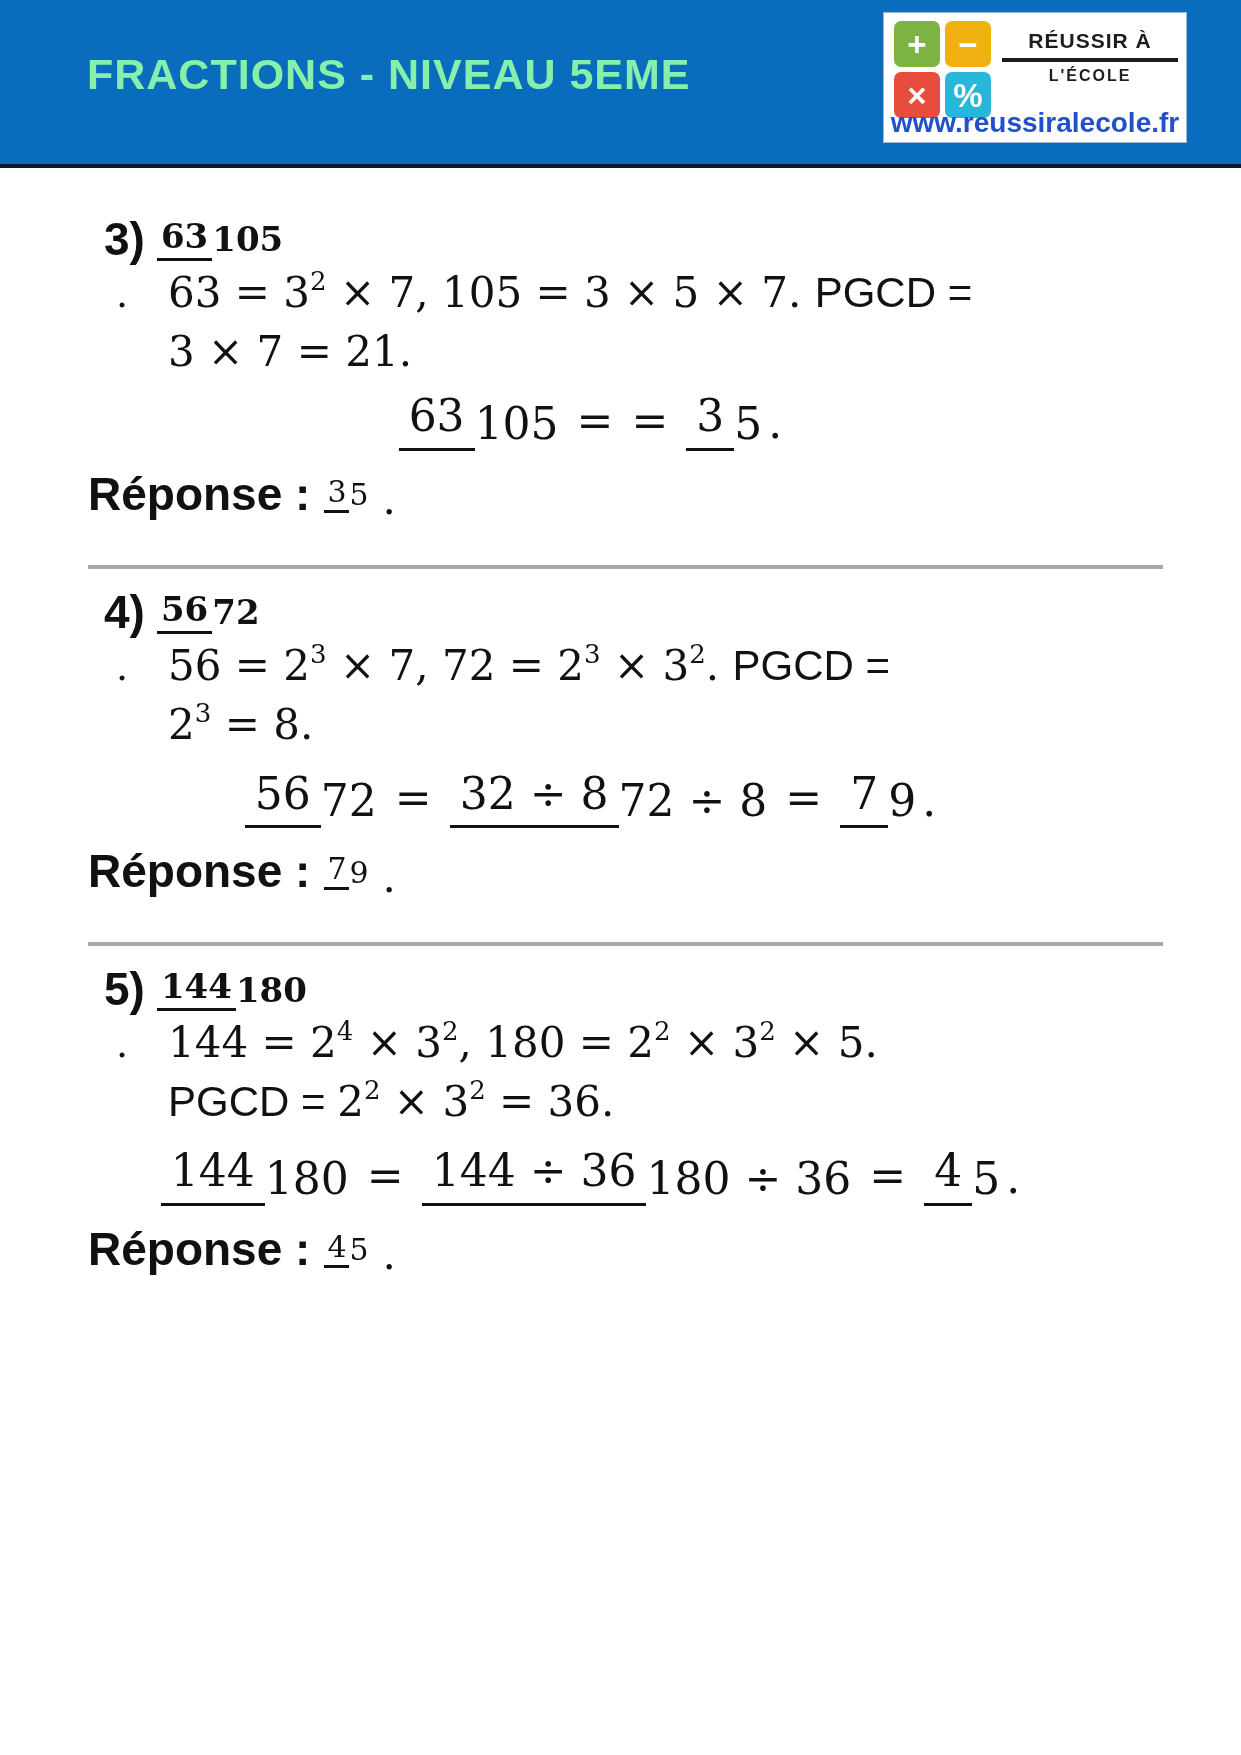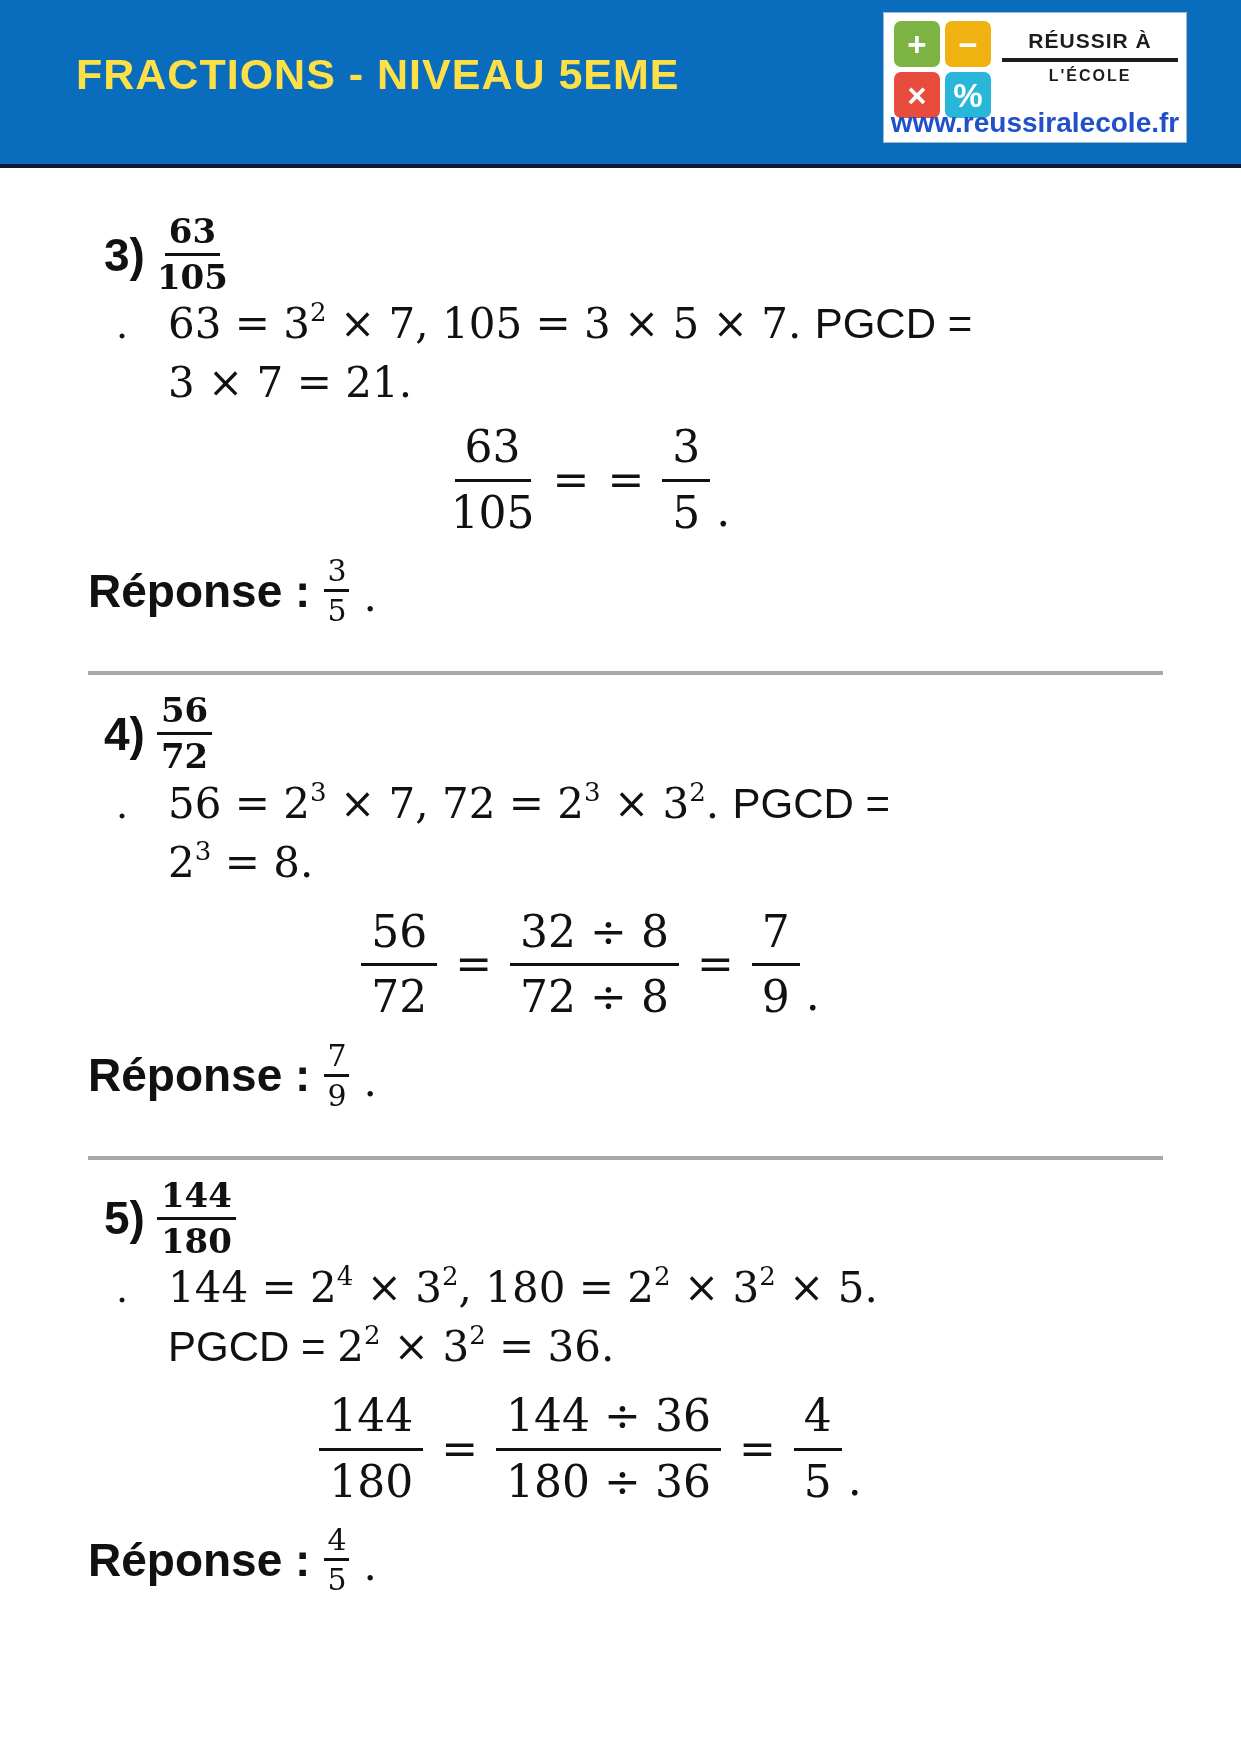--- a/index.html
+++ b/index.html
@@ -15,26 +15,26 @@
 
   
   .header {
     position:relative;
     height:168px;
     background:#0a6cbd;
     border-bottom:4px solid #0b1b33;
   }
   .page-title {
     position:absolute;
-    left:76px; top:50px;
+    left:87px; top:50px;
     font-family:"Liberation Sans", sans-serif;
     font-weight:bold;
     font-size:43px;
     letter-spacing:1px;
-    color:#fde047;
+    color:#86efac;
     white-space:nowrap;
   }
   .logo {
     position:absolute;
     top:12px; right:54px;
     width:304px; height:131px;
     background:#ffffff;
     border:1px solid #9db8cf;
   }
   .logo-grid {
@@ -74,21 +74,21 @@
   }
 
   
   .content { padding:44px 78px 0 88px; }
 
   .ex-head { display:flex; align-items:center; gap:12px; margin-left:16px; }
   .ex-num {
     font-family:"Liberation Sans", sans-serif;
     font-weight:bold; font-size:46px;
   }
-  .frac { display:inline-flex; flex-direction:column; align-items:center; text-align:center;justify-content:flex-end; }
+  .frac { display:inline-flex; flex-direction:row; align-items:center; text-align:center;justify-content:flex-end; }
   .head-frac { font-weight:bold; font-size:34px; line-height:1.15; }
   .head-frac .num { border-bottom:3px solid #111; padding:0 4px 2px; }
   .head-frac .den { padding-top:2px; }
 
   .work-line {
     display:flex; align-items:baseline;
     margin-left:28px;
     font-size:42px;
     line-height:54px;
     white-space:nowrap;

